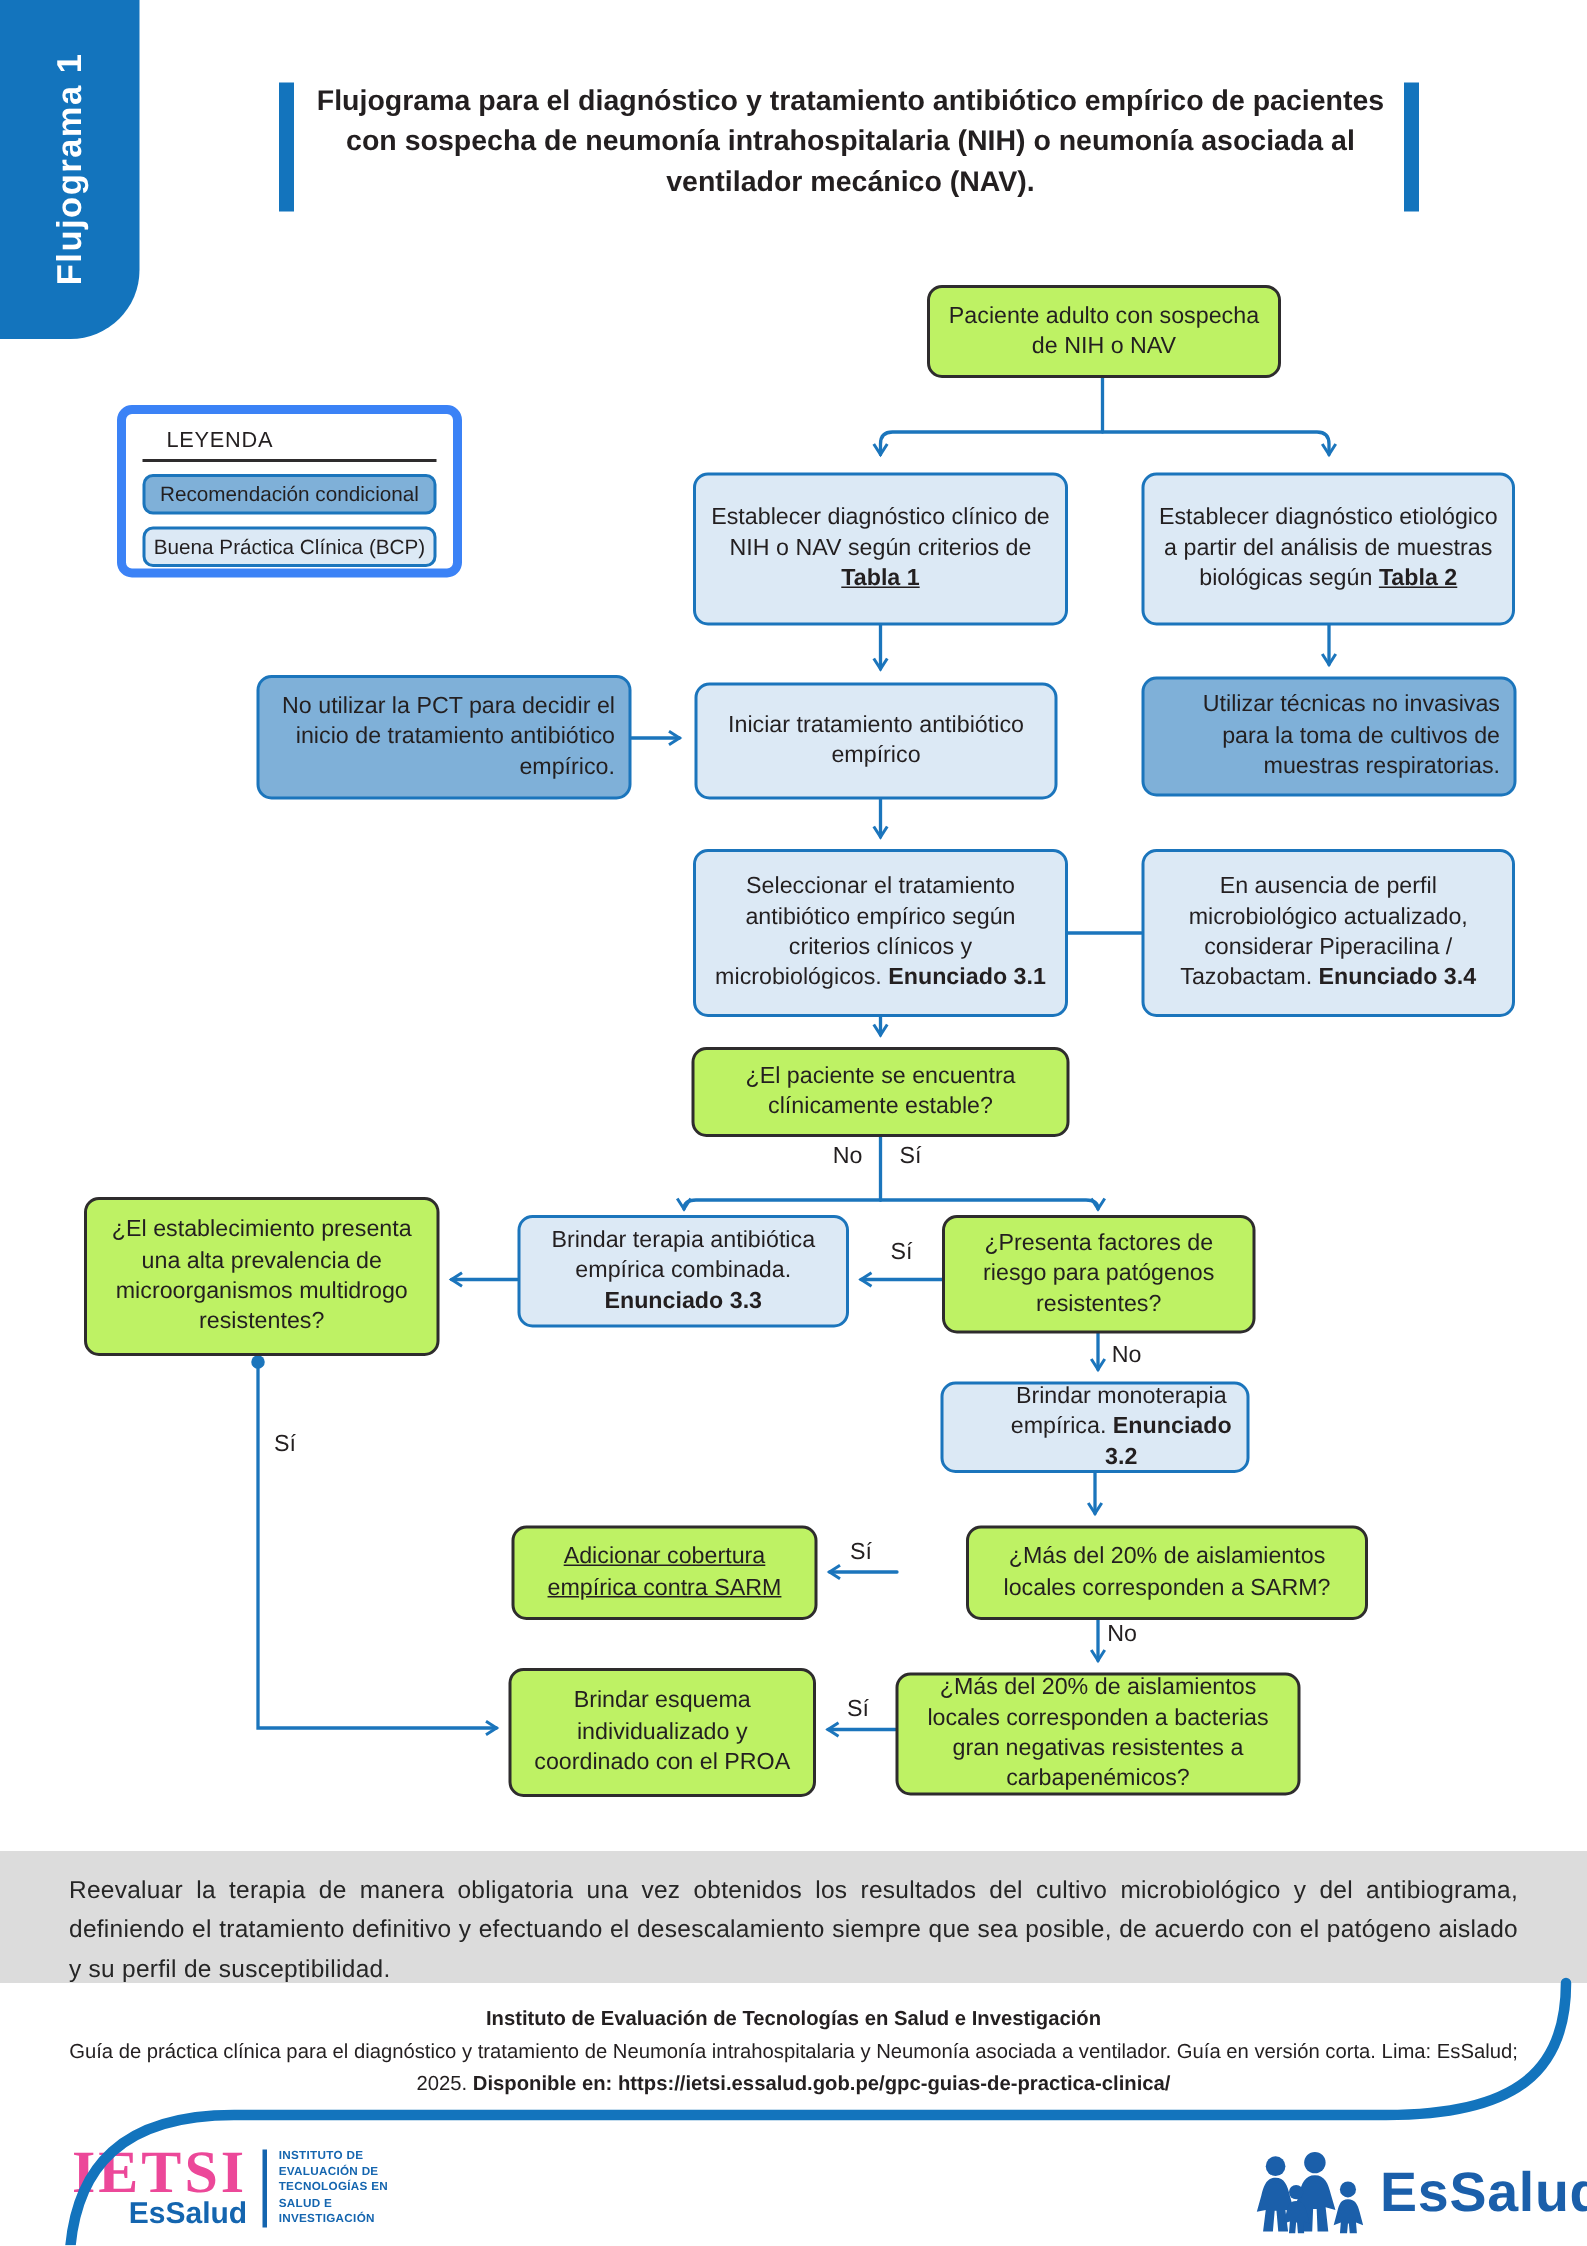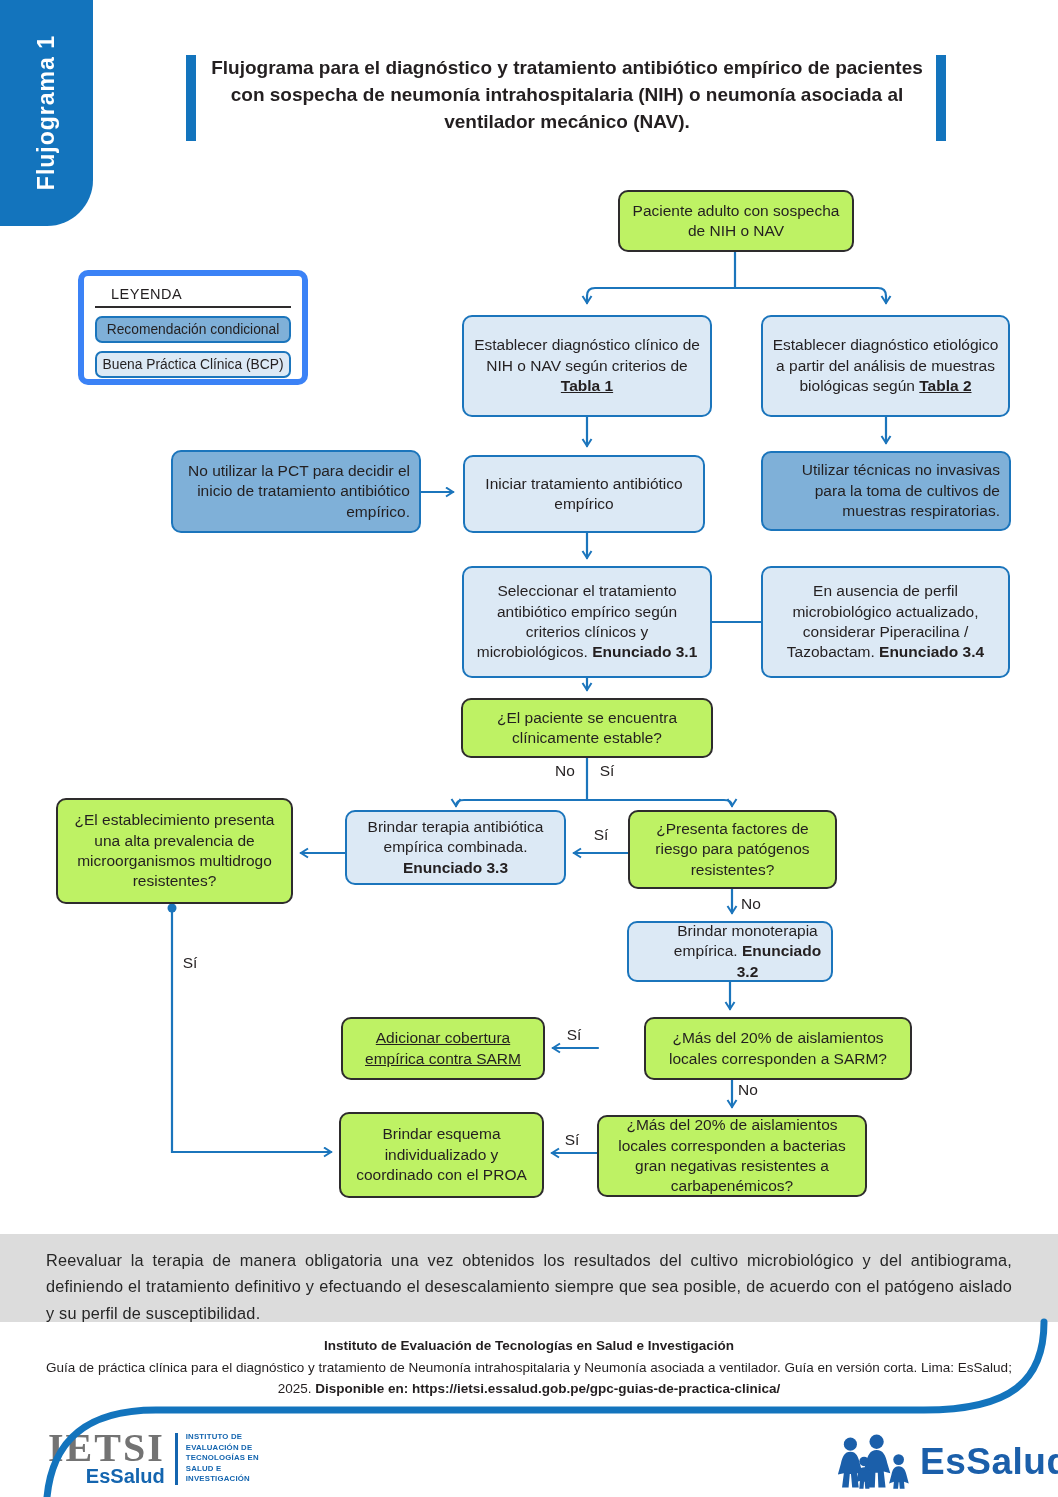--- a/index.html
+++ b/index.html
@@ -62,21 +62,21 @@
   .footer{position:absolute;left:0;top:1338px;width:1058px;text-align:center;}
   .footer-line1{font-size:13.5px;font-weight:bold;margin-bottom:5px;}
   .footer-line2{font-size:13.5px;line-height:1.55;max-width:992px;margin:0 auto;}
   .footer-line2 b{font-weight:bold;}
   .swoosh{position:absolute;left:0;top:0;z-index:1;}
   
   .ietsi{position:absolute;left:48px;top:1430px;display:flex;align-items:center;}
   .ietsi-left{text-align:right;}
   .ietsi-acronym{
     font-family:"Liberation Serif",serif;font-weight:bold;font-size:40px;
-    color:#737373;letter-spacing:2px;line-height:.9;
+    color:#ec4899;letter-spacing:2px;line-height:.9;
   }
   .ietsi-sub{font-size:20px;font-weight:bold;color:#1465AF;line-height:1.05;}
   .ietsi-divider{width:3px;height:52px;background:#1465AF;margin:0 8px 0 10px;}
   .ietsi-fullname{
     font-size:7.8px;font-weight:bold;color:#1465AF;line-height:1.35;
     white-space:pre-line;letter-spacing:.2px;
   }
   .essalud{position:absolute;left:836px;top:1434px;display:flex;align-items:center;gap:4px;}
   .essalud-name{font-size:37px;font-weight:bold;color:#1B5FAA;letter-spacing:.5px;}
 </style>

